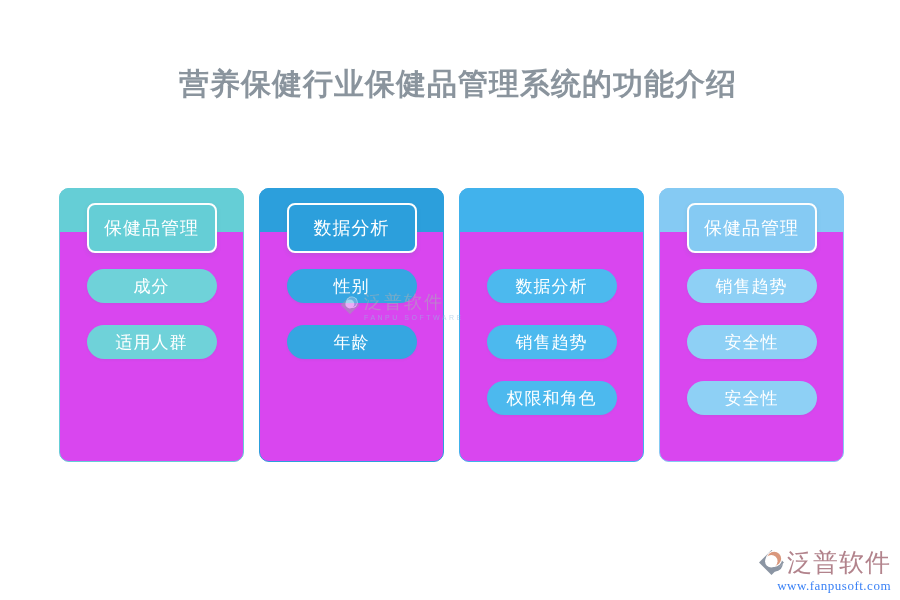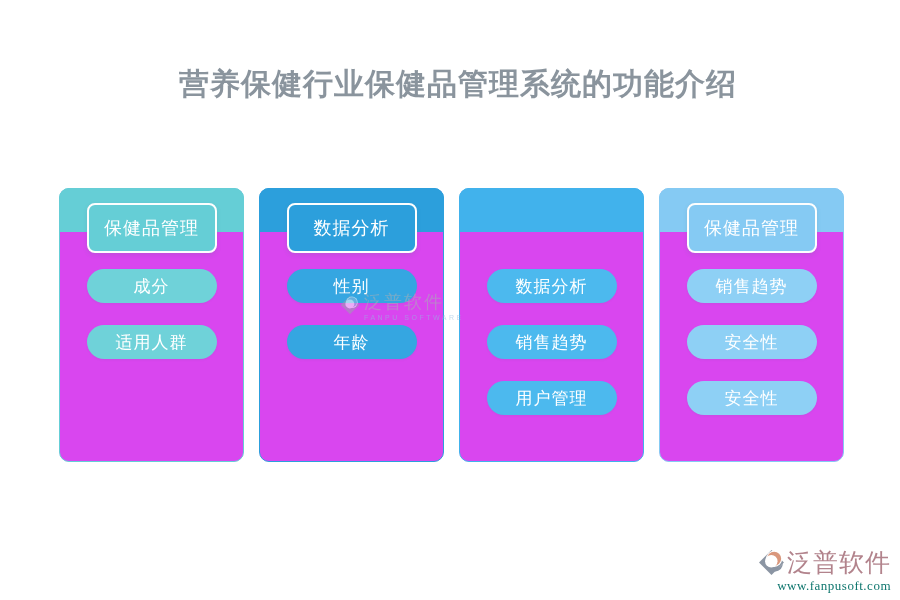--- a/index.html
+++ b/index.html
@@ -95,21 +95,21 @@
       <div class="pill">性别</div>
       <div class="pill">年龄</div>
     </div>
   </div>
 
   <div class="card" style="--c: #41b2ec; --pc: #4cb9ee;">
     <div class="card-band"></div>
     <div class="pills">
       <div class="pill">数据分析</div>
       <div class="pill">销售趋势</div>
-      <div class="pill">用户管理</div>
+      <div class="pill">权限和角色</div>
     </div>
   </div>
 
   <div class="card" style="--c: #85caf3; --pc: #8ed0f5;">
     <div class="card-band"></div>
     <div class="card-header">保健品管理</div>
     <div class="pills">
       <div class="pill">销售趋势</div>
       <div class="pill">安全性</div>
       <div class="pill">安全性</div>
@@ -135,14 +135,14 @@
   <div class="footer-row">
     <svg class="logo-icon" width="27" height="27" viewBox="0 0 26 26">
       <path d="M13 1 L25 13 L13 25 L1 13 Z" fill="#8b95a3"></path>
       <circle cx="15.5" cy="9.5" r="7.8" fill="#ffffff"></circle>
       <circle cx="15.5" cy="9.5" r="6.8" fill="#d9977c"></circle>
       <circle cx="12.8" cy="11.8" r="6" fill="#ffffff"></circle>
       <path d="M16 19 q6 -1 8 -6 q0 8 -8 9 z" fill="#8b95a3"></path>
     </svg>
     <span class="footer-brand" style="color: rgb(178, 131, 140);">泛普软件</span>
   </div>
-  <span class="footer-url" style="color: #0f766e;">www.fanpusoft.com</span>
+  <span class="footer-url" style="color: #3b82f6;">www.fanpusoft.com</span>
 </div>
 
 </body></html>

